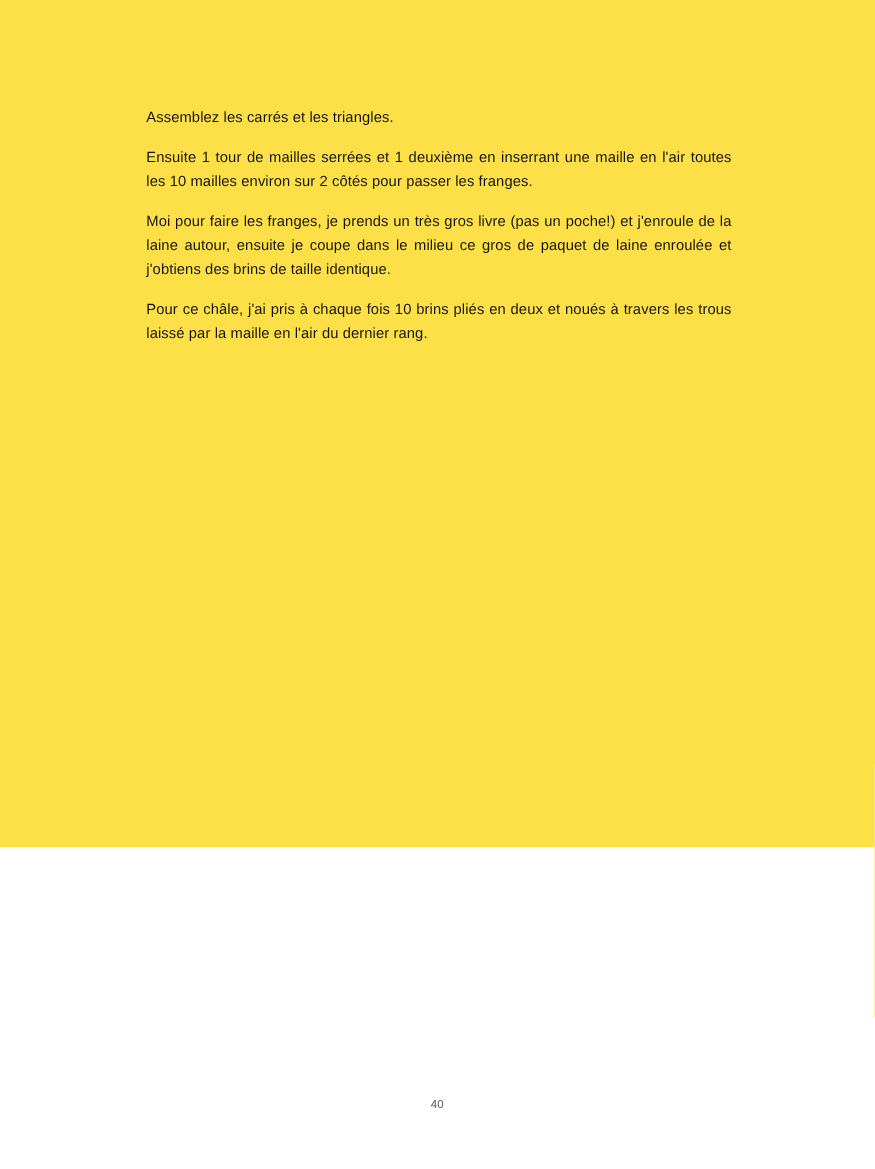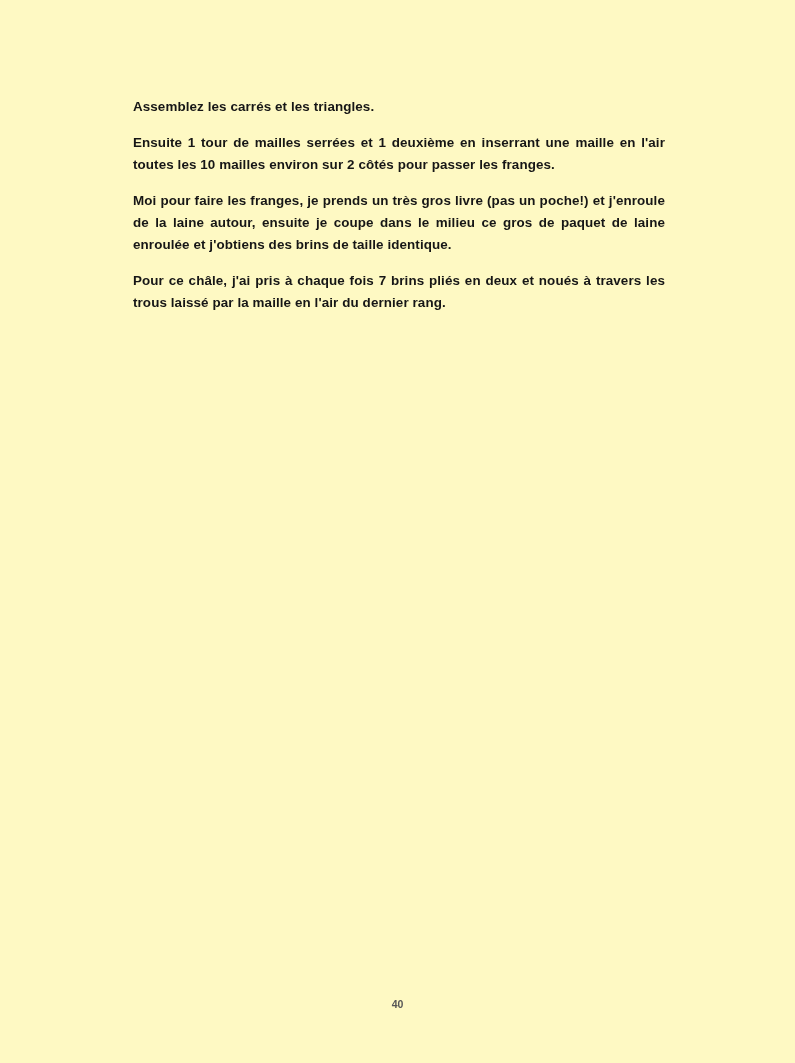--- a/index.html
+++ b/index.html
@@ -13,23 +13,22 @@
     font-family: "Liberation Sans", sans-serif;
     color: #1a1a1a;
     position: relative;
     overflow: hidden;
   }
   .page {
     position: absolute;
     left: 0;
     top: 0;
     width: 795px;
-    height: 1063px;
-    background: #fef9c3;
-    font-weight: bold;
+    height: 770px;
+    background: #fde047;
   }
   .content {
     position: absolute;
     left: 133px;
     top: 96px;
     width: 532px;
   }
   .para {
     font-size: 13.4px;
     line-height: 22px;
@@ -59,20 +58,20 @@
 </style>
 </head>
 <body>
 
 <div class="page">
 
   <div class="content">
     <p class="para nojust">Assemblez les carrés et les triangles.</p>
     <p class="para">Ensuite 1 tour de mailles serrées et 1 deuxième en inserrant une maille en l'air toutes les 10 mailles environ sur 2 côtés pour passer les franges.</p>
     <p class="para">Moi pour faire les franges, je prends un très gros livre (pas un poche!) et j'enroule de la laine autour, ensuite je coupe dans le milieu ce gros de paquet de laine enroulée et j'obtiens des brins de taille identique.</p>
-    <p class="para last">Pour ce châle, j'ai pris à chaque fois 7 brins pliés en deux et noués à travers les trous laissé par la maille en l'air du dernier rang.</p>
+    <p class="para last">Pour ce châle, j'ai pris à chaque fois 10 brins pliés en deux et noués à travers les trous laissé par la maille en l'air du dernier rang.</p>
   </div>
 
   <div class="footer">
     <span class="page-number">40</span>
   </div>
 
 </div>
 
 </body></html>

